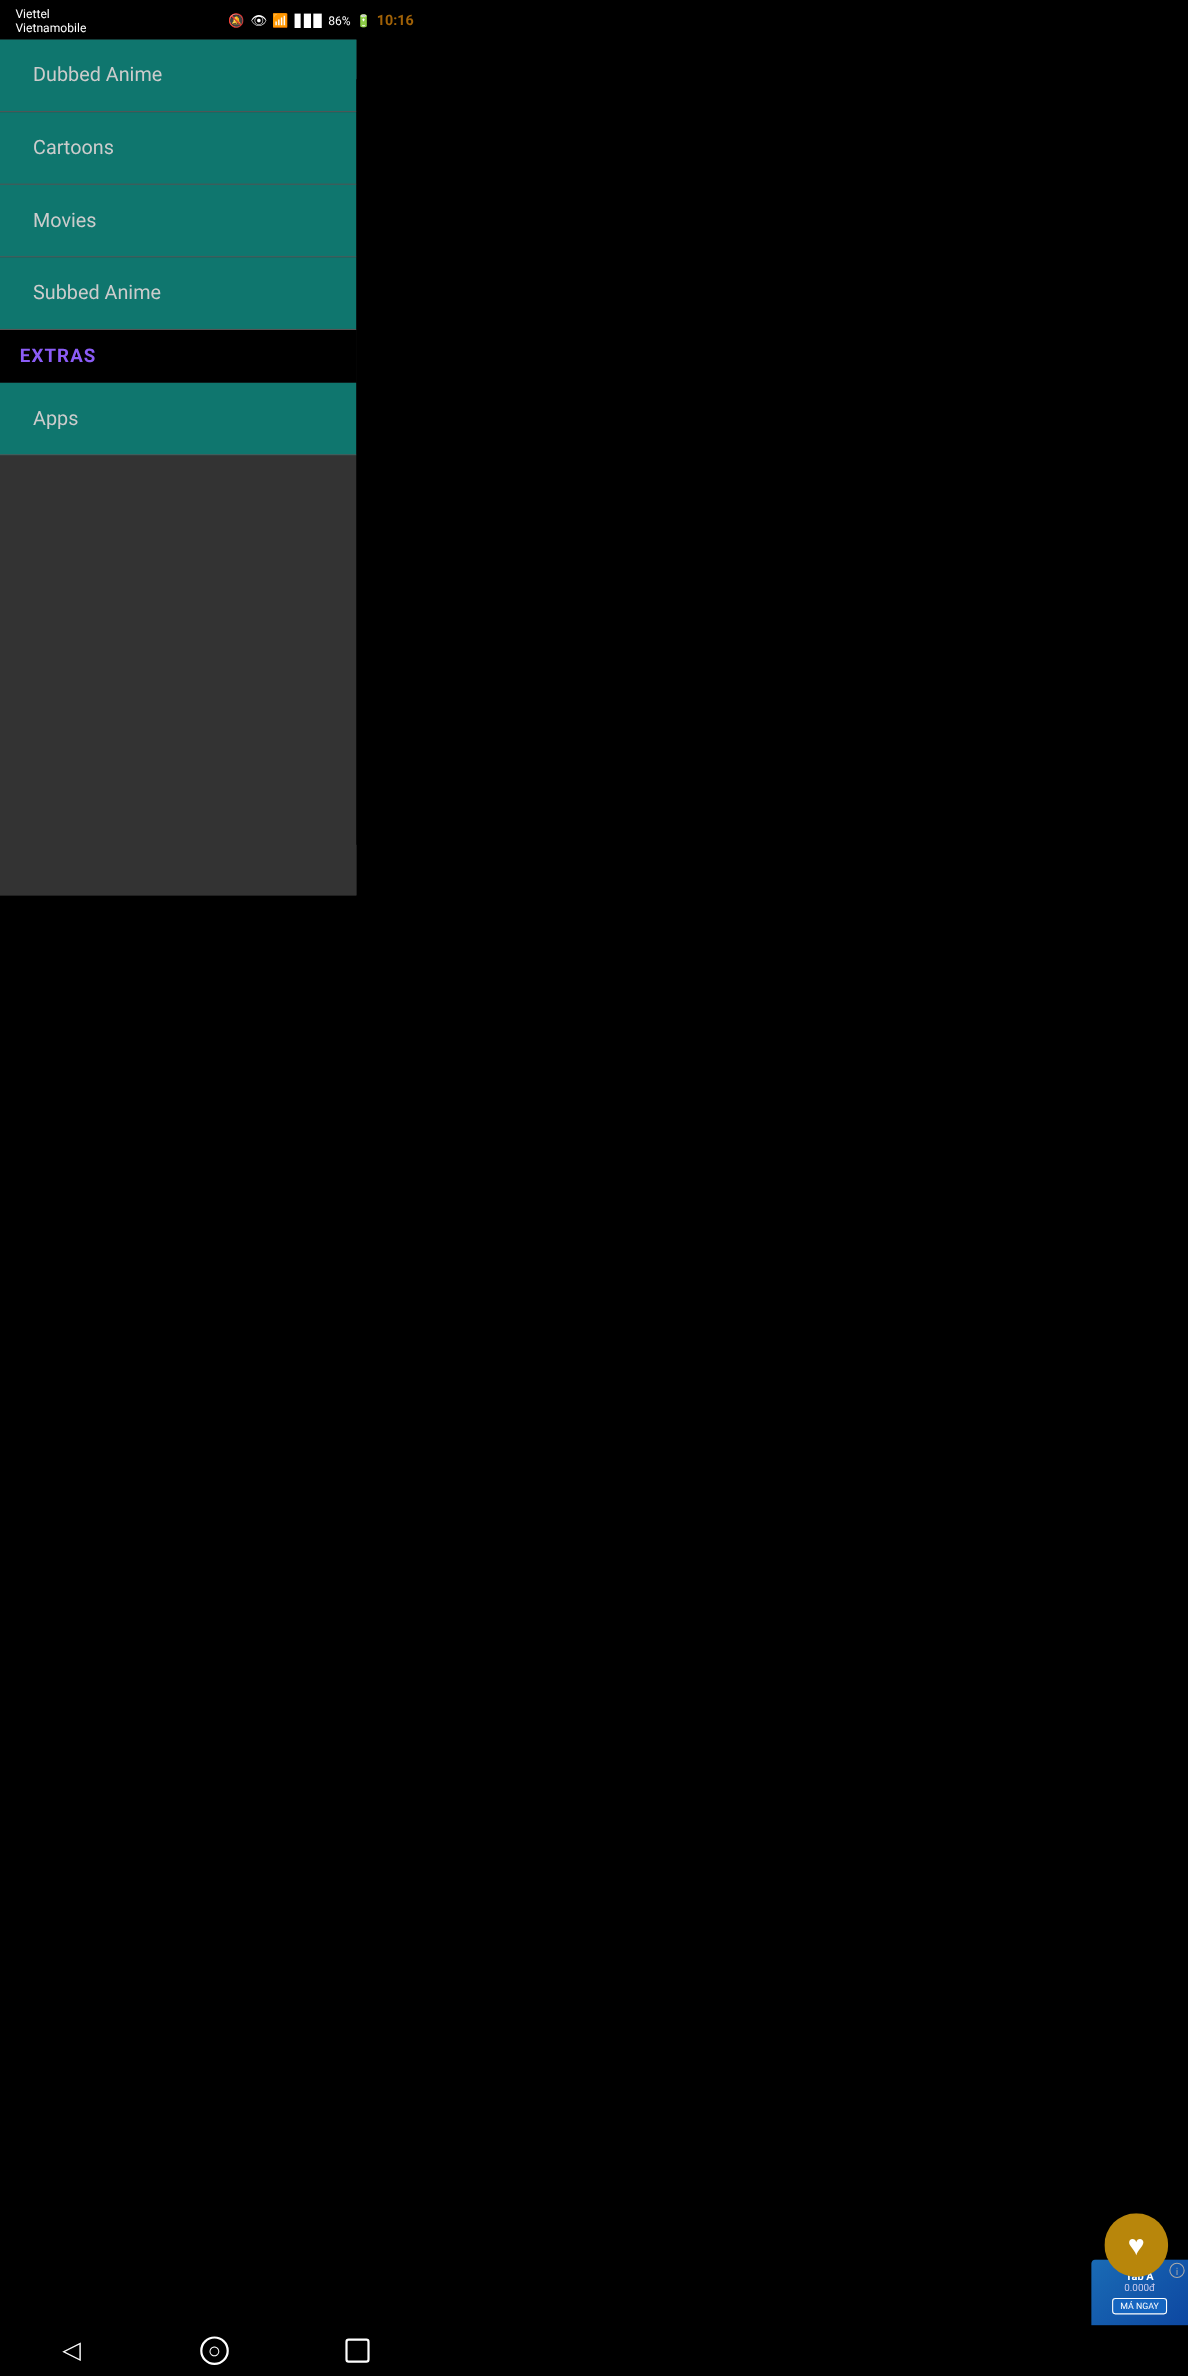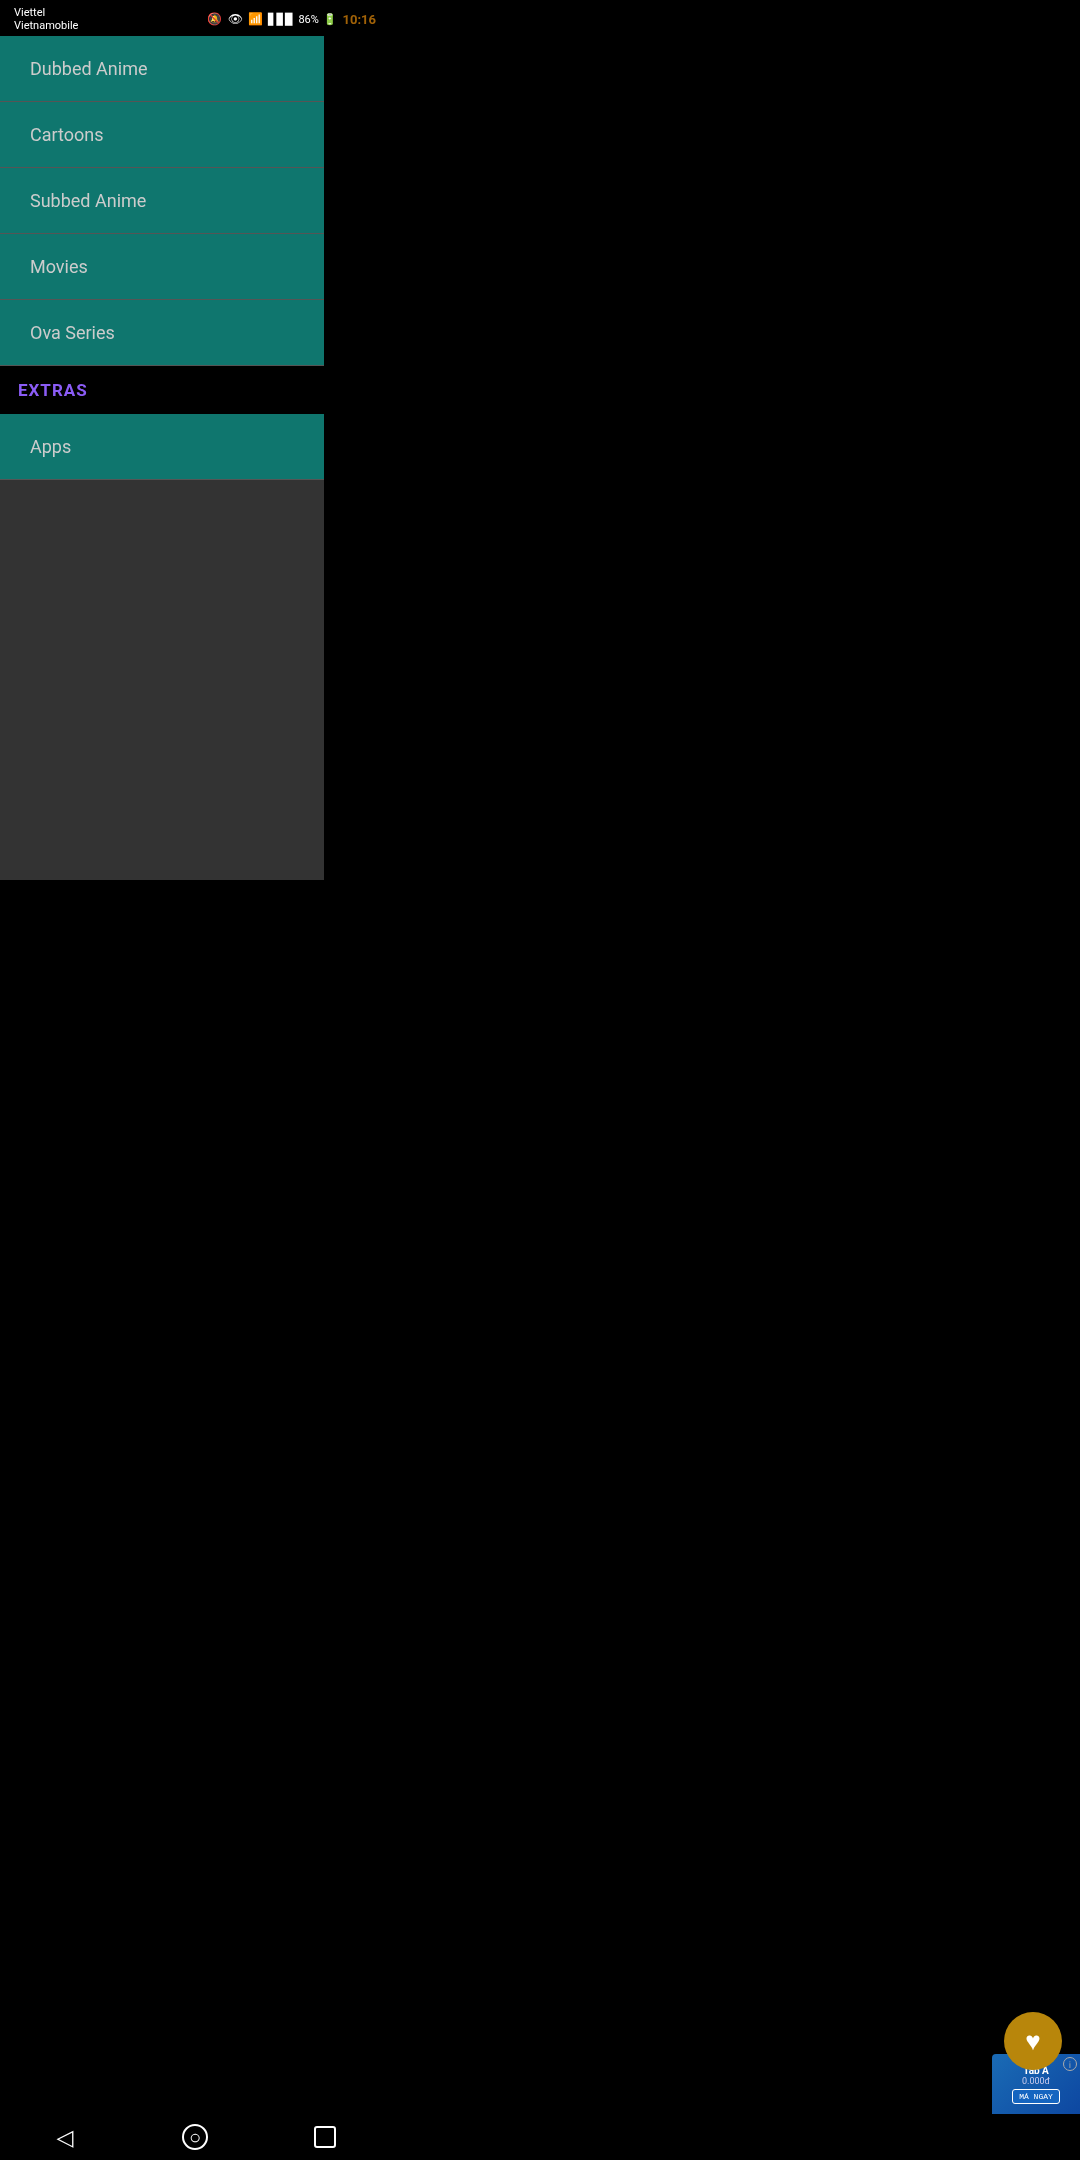--- a/index.html
+++ b/index.html
@@ -176,21 +176,20 @@
     }
 
     .ad-banner-btn {
       background: #1565C0;
       border: 1px solid #fff;
       border-radius: 3px;
       padding: 2px 6px;
       font-size: 8px;
       color: #fff;
       margin-top: 3px;
-      font-family: Liberation Mono, monospace;
     }
 
     .ad-info-icon {
       position: absolute;
       top: 3px;
       right: 3px;
       width: 14px;
       height: 14px;
       border-radius: 50%;
       border: 1px solid #aaa;
@@ -272,27 +271,24 @@
 
     <div class="drawer">
 
       <div class="menu-item">
         <span class="menu-item-text">Dubbed Anime</span>
       </div>
       <div class="menu-item">
         <span class="menu-item-text">Cartoons</span>
       </div>
       <div class="menu-item">
+        <span class="menu-item-text">Movies</span>
+      </div>
+      <div class="menu-item">
         <span class="menu-item-text">Subbed Anime</span>
-      </div>
-      <div class="menu-item">
-        <span class="menu-item-text">Movies</span>
-      </div>
-      <div class="menu-item">
-        <span class="menu-item-text">Ova Series</span>
       </div>
 
       <div class="section-header">
         <span class="section-header-text">EXTRAS</span>
       </div>
 
       <div class="menu-item">
         <span class="menu-item-text">Apps</span>
       </div>
 

